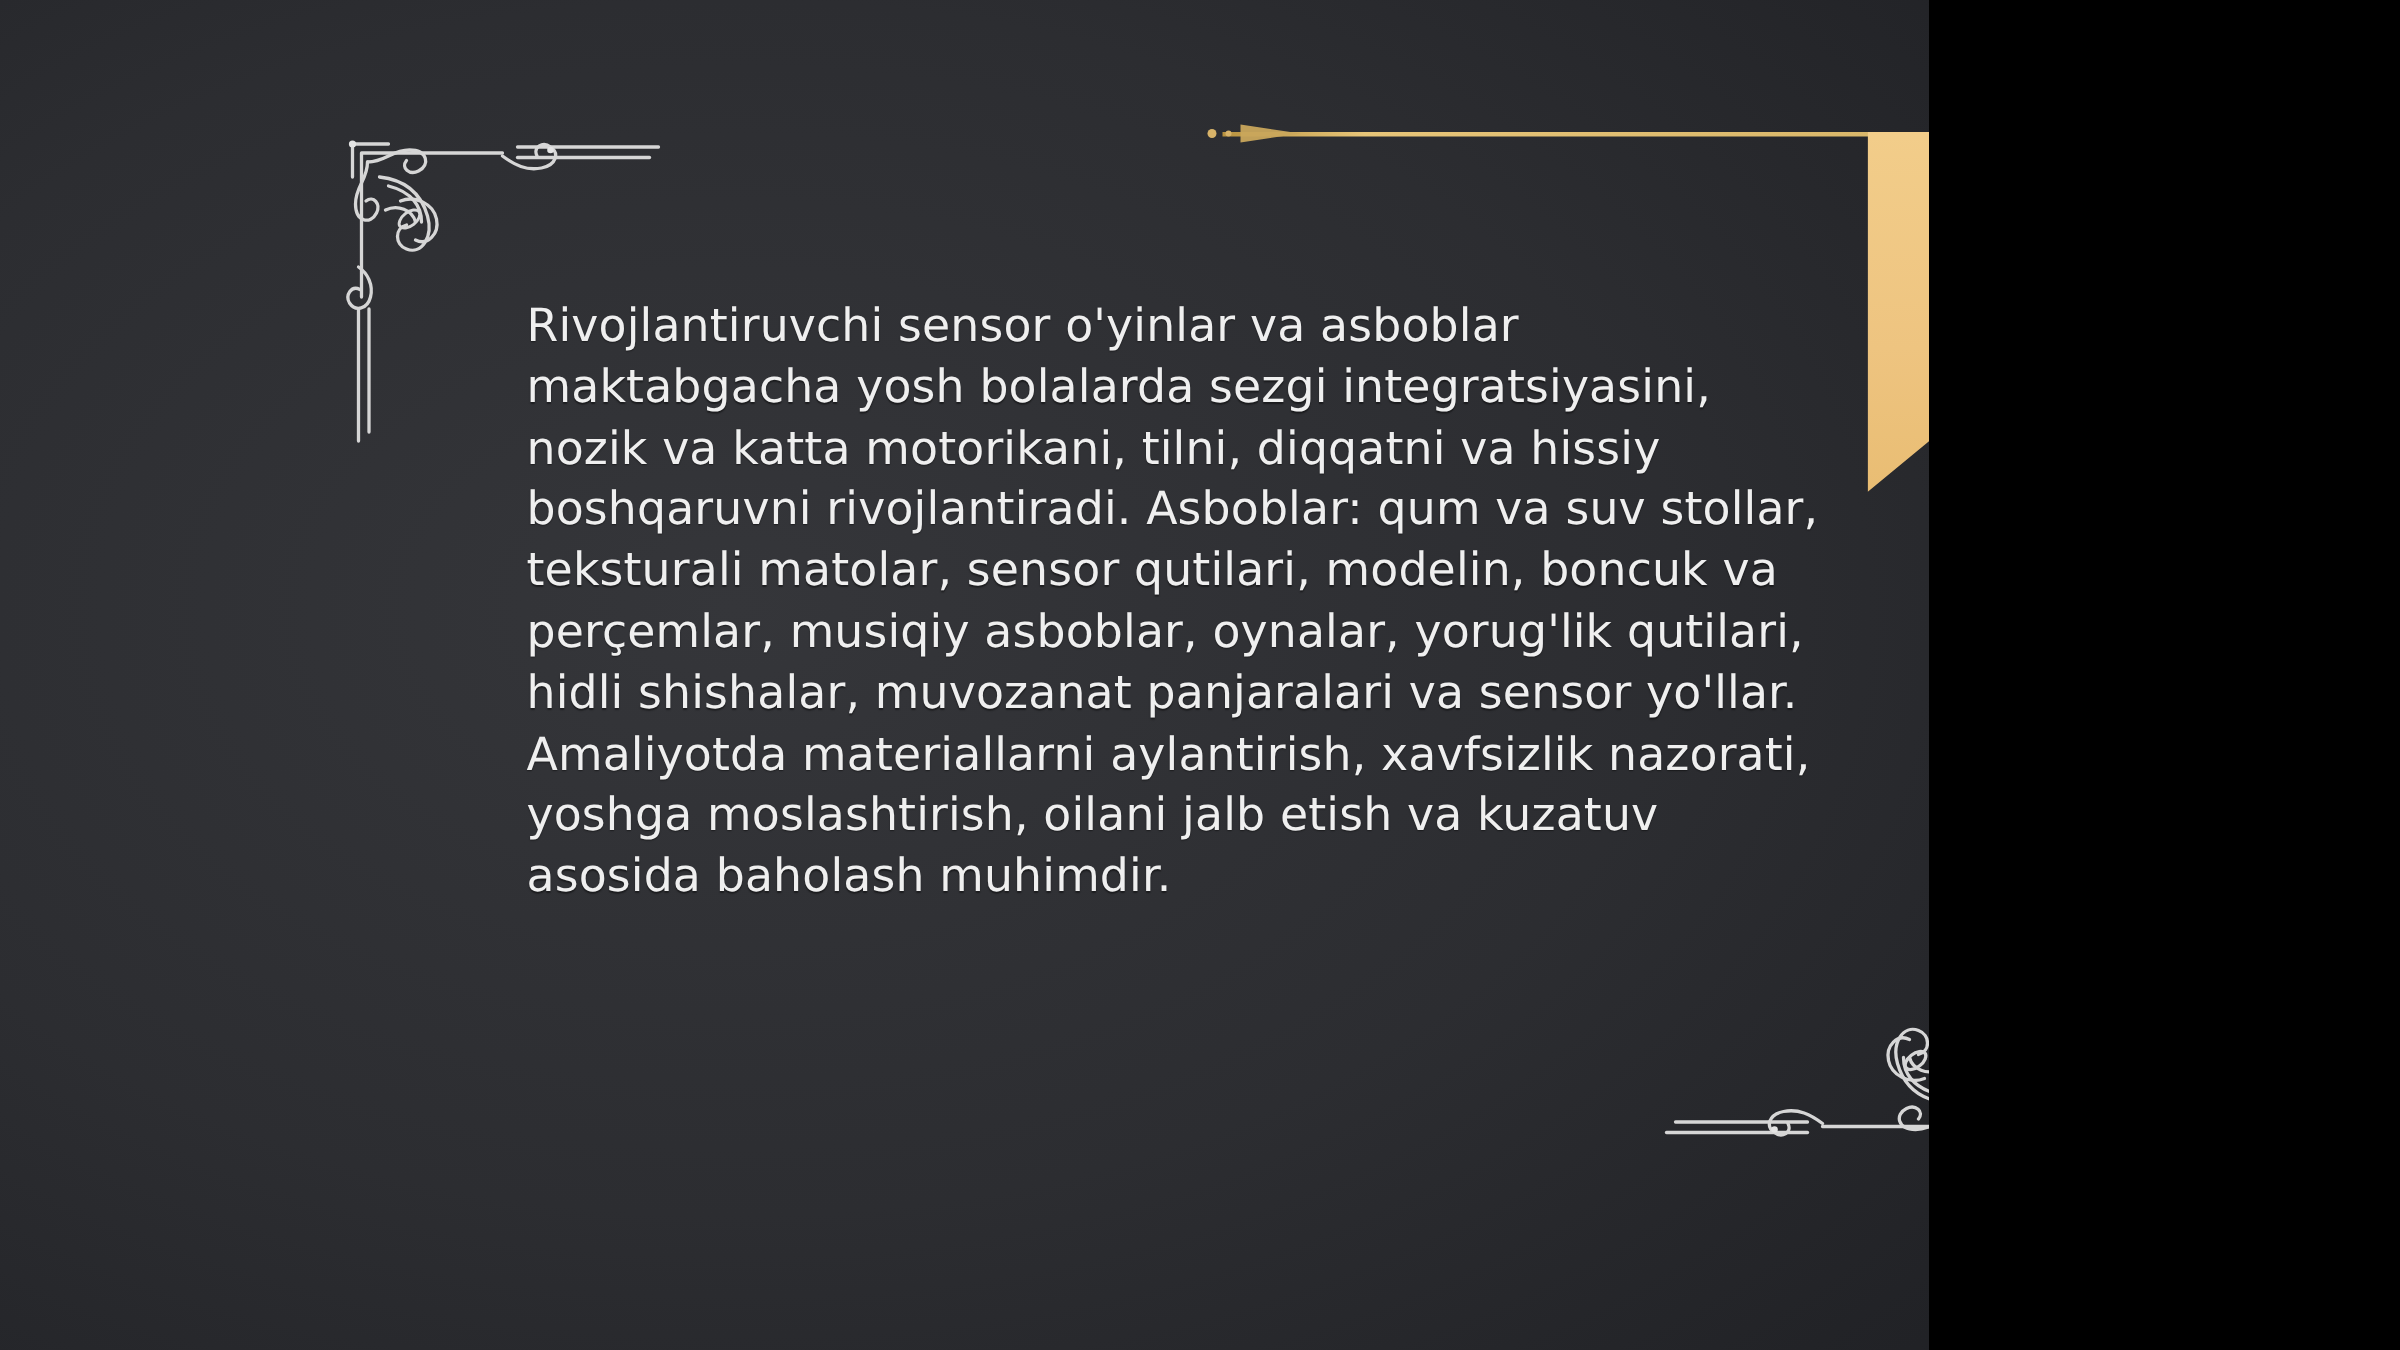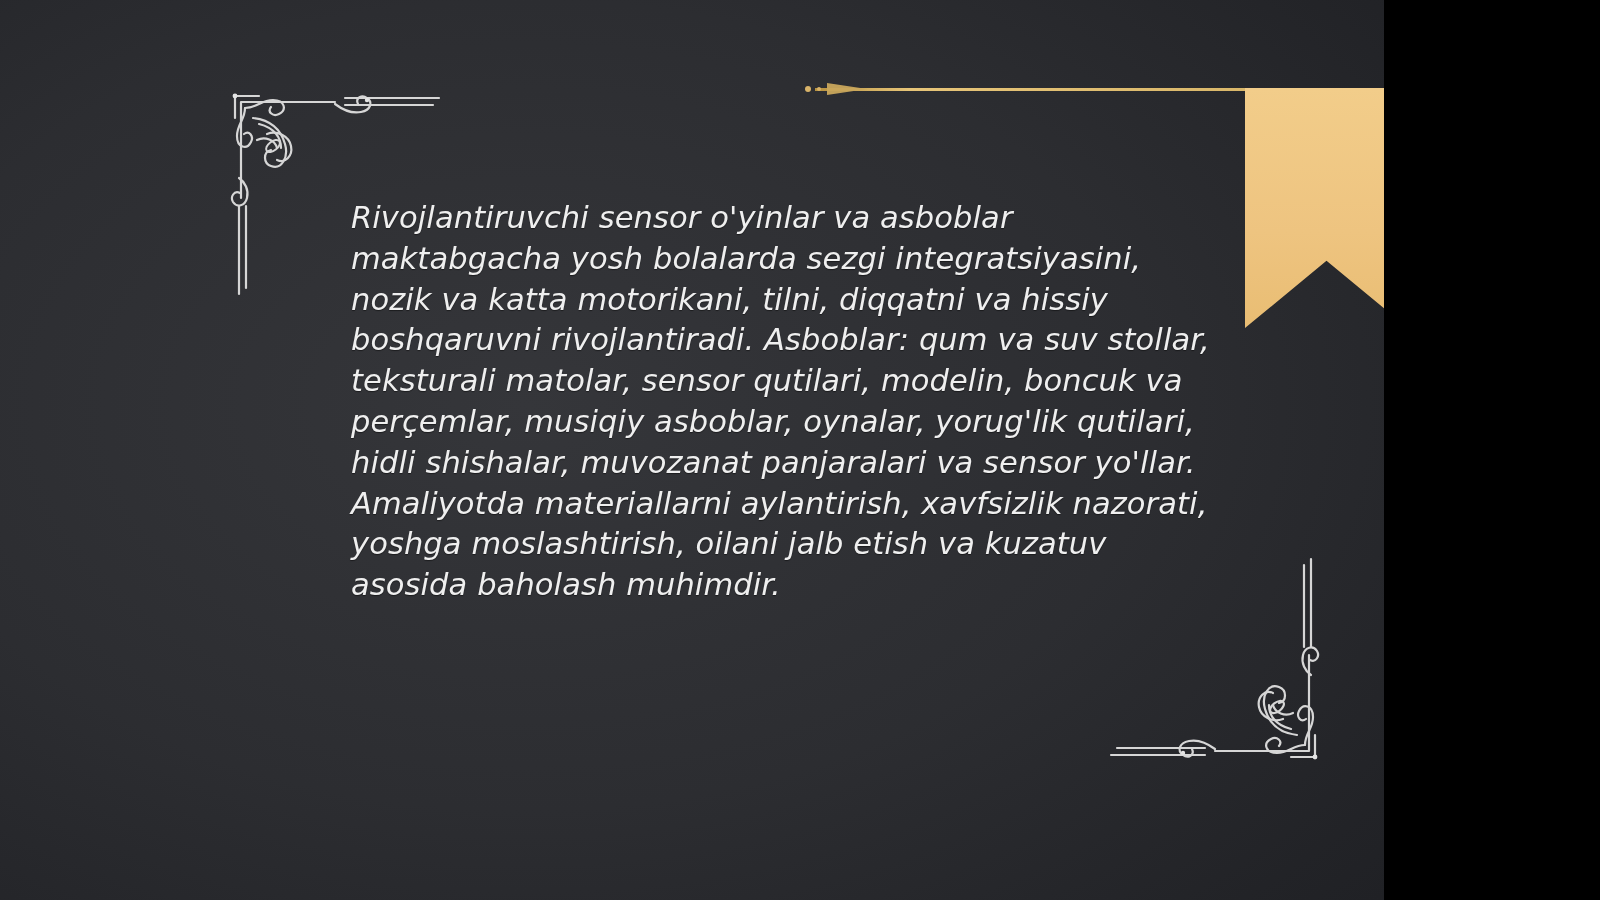--- a/index.html
+++ b/index.html
@@ -9,26 +9,25 @@
   }
   body {
     width: 1600px;
     height: 900px;
     overflow: hidden;
     font-family: "DejaVu Sans", sans-serif;
   }
 
   .slide {
     position: relative;
-    width: 1384px;
+    width: 1286px;
     height: 900px;
     background:
       radial-gradient(ellipse 1400px 900px at 38% 45%, #35363a 0%, #2c2d31 45%, #222327 75%, #1b1c20 100%);
     overflow: hidden;
-    font-style: italic;
   }
 
   
   .top-rule {
     position: absolute;
     left: 815px;
     top: 88px;
     width: 790px;
     height: 3px;
     background: linear-gradient(to right, #b8923f 0%, #e7c579 12%, #d9b76a 55%, #c9a75c 100%);

